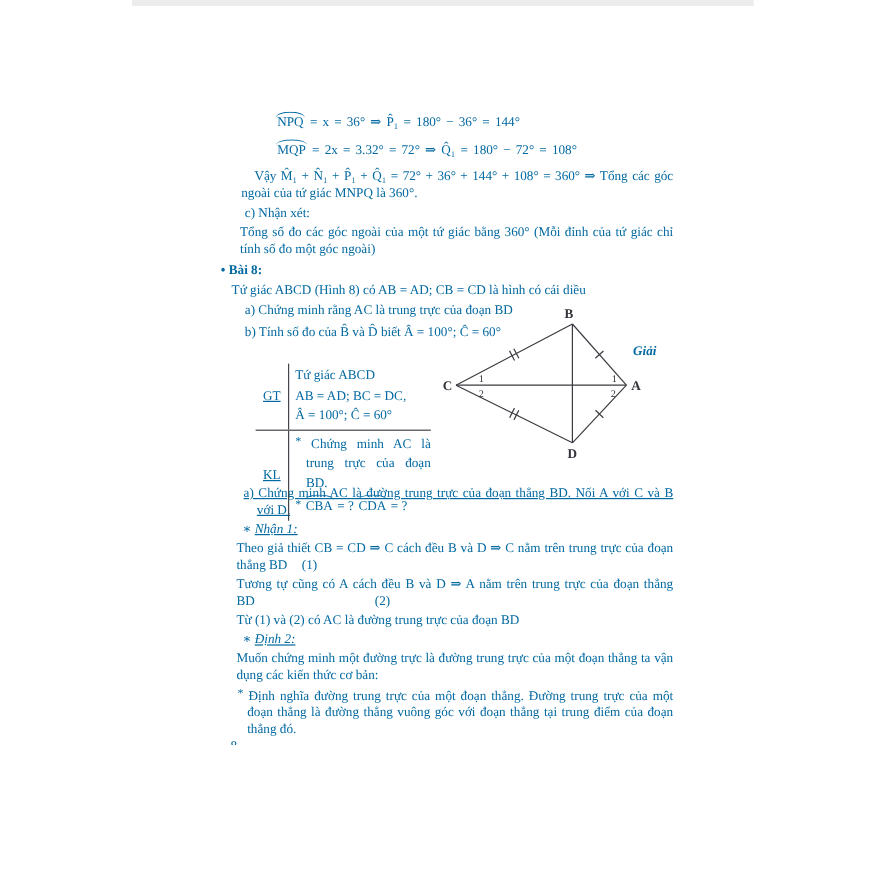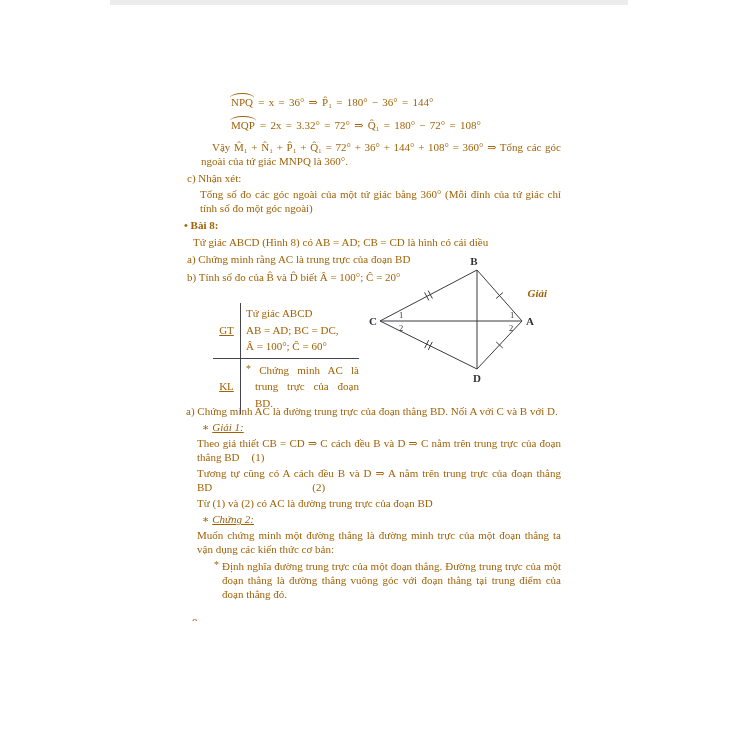--- a/index.html
+++ b/index.html
@@ -1,48 +1,48 @@
 <!DOCTYPE html>
 <html><head>
 <meta charset="utf-8">
 <style>
   html,body{margin:0;padding:0;background:#fff;}
   .page{position:relative;width:733px;height:621px;background:#ffffff;overflow:hidden;
-        font-family:"Liberation Serif","DejaVu Serif","DejaVu Sans",serif;color:#a16207;}
+        font-family:"Liberation Serif","DejaVu Serif","DejaVu Sans",serif;color:#0369a1;}
   .top-strip{position:absolute;left:110px;top:0;width:518px;height:5px;background:#ececec;}
   .bottom-bar{position:absolute;left:108px;top:727px;width:519px;height:6px;background:#58585a;}
 
   .col{position:absolute;left:184px;top:92px;width:377px;font-size:11px;line-height:14px;text-align:justify;}
 
   .f{margin-left:46px;margin-bottom:6px;padding-top:3px;text-align:left;white-space:nowrap;word-spacing:1.5px;}
   .vay{margin-left:17px;text-indent:11px;margin-bottom:3px;padding-top:2px;}
-  .it{margin-left:3px;text-align:left;margin-bottom:2px;}
+  .it{margin-left:20px;text-align:left;margin-bottom:2px;}
   .itb{padding-top:2px;}
   .ptong{margin-left:16px;margin-bottom:3px;}
   .bai{font-weight:bold;text-align:left;margin-bottom:3px;}
   .stmt{margin-left:9px;text-align:left;margin-bottom:3px;}
-  .pa-item{margin-left:2px;padding-left:11px;text-indent:-11px;margin-bottom:2px;}
+  .pa-item{margin-left:19px;padding-left:11px;text-indent:-11px;margin-bottom:2px;text-decoration:underline;}
   .giai{text-align:right;font-weight:bold;font-style:italic;margin-bottom:2px;margin-right:14px;}
 
   .gtkl-region{position:relative;height:97px;margin-bottom:5px;text-align:left;}
   .gtkl{position:absolute;left:29px;top:1px;width:146px;}
   .trow{display:flex;}
   .trow.gt{border-bottom:1px solid #44454b;}
   .tlabel{width:27px;flex:none;display:flex;align-items:center;justify-content:center;text-decoration:underline;}
   .tcontent{flex:1;border-left:1px solid #44454b;padding:2px 0 3px 5px;line-height:16.5px;}
   .klitem{padding-left:9px;text-indent:-9px;text-align:justify;font-family:Liberation Serif, serif;}
   .klitem2{white-space:nowrap;padding-top:2px;}
   .sup{font-size:10px;vertical-align:2px;}
 
   .cach{margin-left:18px;font-style:italic;text-align:left;margin-bottom:2px;}
   .cach .lbl{text-decoration:underline;}
   .pb{margin-left:13px;margin-bottom:2px;}
   .ref-1{margin-left:12px;}
   .ref-2{margin-left:100px;}
-  .def{margin-left:30px;padding-left:8px;text-indent:-8px;}
+  .def{margin-left:14px;padding-left:8px;text-indent:-8px;}
 
   .wh{position:relative;display:inline-block;padding:0 1px;}
   .wh::before{content:"";position:absolute;left:0;right:0;top:-2px;height:4px;
               border-top:1px solid currentColor;border-radius:50% 50% 0 0/100% 100% 0 0;}
 
   .fig{position:absolute;left:360px;top:247px;width:185px;height:150px;}
   .fig line{stroke:#3a3b40;stroke-width:1;}
   .fig text{fill:#33343b;font-family:"Liberation Serif","DejaVu Serif",serif;}
   .fig .vtx{font-size:11px;font-weight:bold;}
   .fig .ang{font-size:8.5px;}
@@ -66,56 +66,57 @@
     <div class="it">c) Nhận xét:</div>
 
     <div class="ptong">Tổng số đo các góc ngoài của một tứ giác bằng 360° (Mỗi đỉnh của tứ giác chỉ tính số đo một góc ngoài)</div>
 
     <div class="bai"><span>•</span> <span>Bài 8:</span></div>
 
     <div class="stmt">Tứ giác ABCD (Hình 8) có AB = AD; CB = CD là hình có cái diều</div>
 
     <div class="it">a) Chứng minh rằng AC là trung trực của đoạn BD</div>
 
-    <div class="it itb">b) Tính số đo của B̂ và D̂ biết Â = 100°; Ĉ = 20°</div>
+    <div class="it itb">b) Tính số đo của B̂ và D̂ biết Â = 100°; Ĉ = 60°</div>
 
     <div class="giai">Giải</div>
 
     <div class="gtkl-region">
       <div class="gtkl">
         <div class="trow gt">
           <div class="tlabel">GT</div>
           <div class="tcontent">
             <div>Tứ giác ABCD</div>
             <div>AB = AD; BC = DC,</div>
             <div>Â = 100°; Ĉ = 60°</div>
           </div>
         </div>
         <div class="trow">
           <div class="tlabel">KL</div>
           <div class="tcontent">
             <div class="klitem"><span class="sup">*</span> <span>Chứng minh AC là trung trực của đoạn BD.</span></div>
+            <div class="klitem2"><span class="sup">*</span> <span class="wh">CBA</span><span> = ? </span><span class="wh">CDA</span><span> = ?</span></div>
           </div>
         </div>
       </div>
     </div>
 
     <div class="pa-item">a) Chứng minh AC là đường trung trực của đoạn thẳng BD. Nối A với C và B với D.</div>
 
-    <div class="cach"><span>∗</span> <span class="lbl">Giải 1:</span></div>
+    <div class="cach"><span>∗</span> <span class="lbl">Nhận 1:</span></div>
 
     <div class="pb"><span>Theo giả thiết CB = CD ⇒ C cách đều B và D ⇒ C nằm trên trung trực của đoạn thẳng BD</span><span class="ref-1">(1)</span></div>
 
     <div class="pb"><span>Tương tự cũng có A cách đều B và D ⇒ A nằm trên trung trực của đoạn thẳng BD</span><span class="ref-2">(2)</span></div>
 
     <div class="pb">Từ (1) và (2) có AC là đường trung trực của đoạn BD</div>
 
-    <div class="cach"><span>∗</span> <span class="lbl">Chứng 2:</span></div>
+    <div class="cach"><span>∗</span> <span class="lbl">Định 2:</span></div>
 
-    <div class="pb">Muốn chứng minh một đường thẳng là đường minh trực của một đoạn thẳng ta vận dụng các kiến thức cơ bản:</div>
+    <div class="pb">Muốn chứng minh một đường trực là đường trung trực của một đoạn thẳng ta vận dụng các kiến thức cơ bản:</div>
 
     <div class="def"><span class="sup">*</span> <span>Định nghĩa đường trung trực của một đoạn thẳng. Đường trung trực của một đoạn thẳng là đường thẳng vuông góc với đoạn thẳng tại trung điểm của đoạn thẳng đó.</span></div>
 
   </div>
 
   <svg class="fig" viewBox="360 247 185 150">
     <g>
       <line x1="380" y1="321" x2="477" y2="270"></line>
       <line x1="477" y1="270" x2="522" y2="321"></line>
       <line x1="522" y1="321" x2="477" y2="369"></line>

